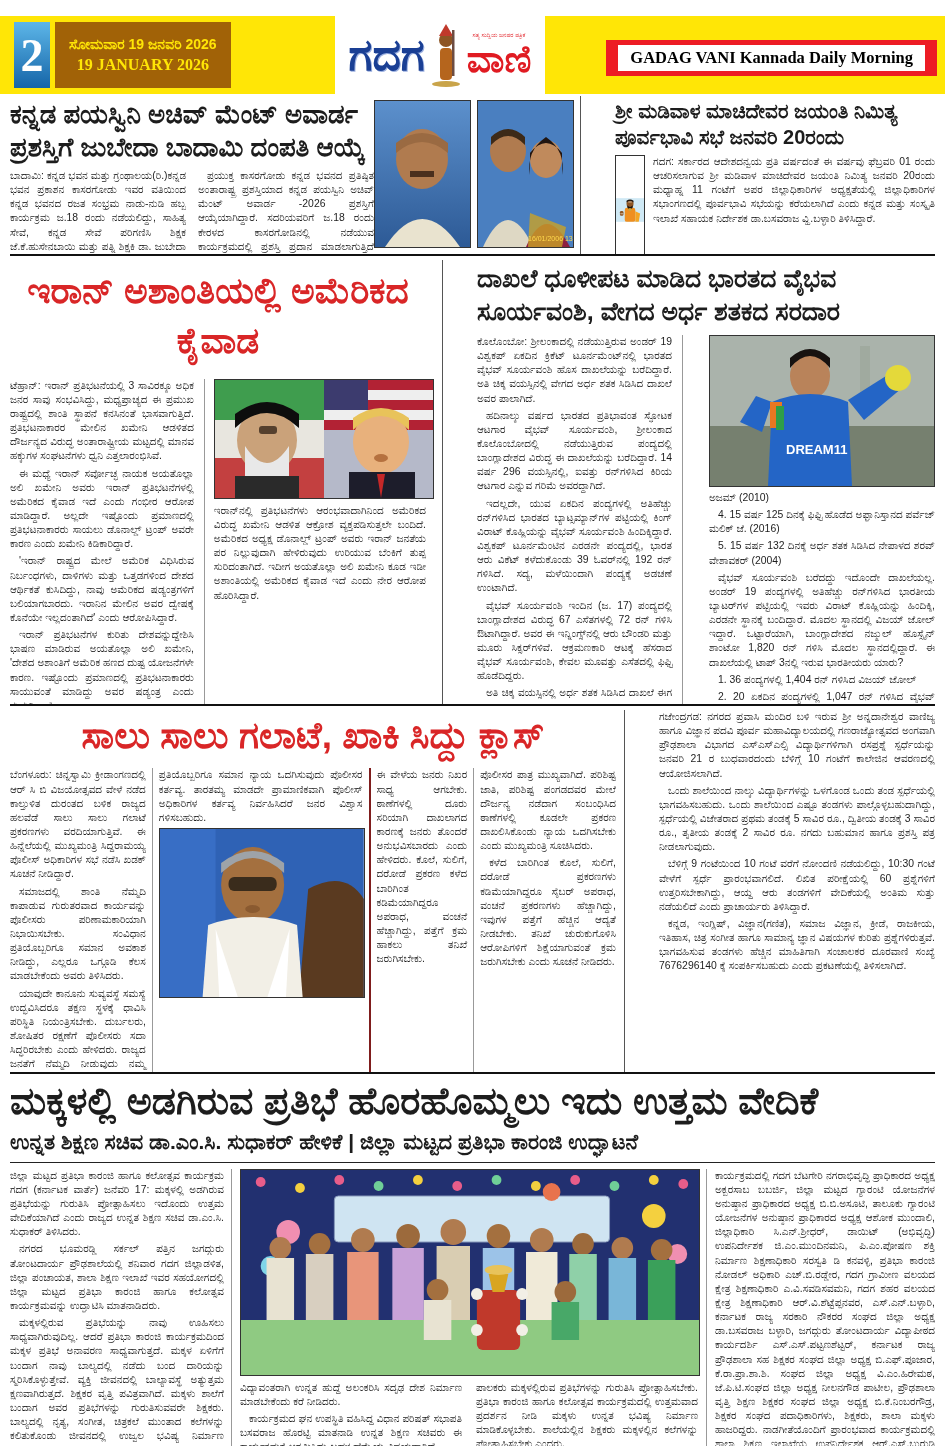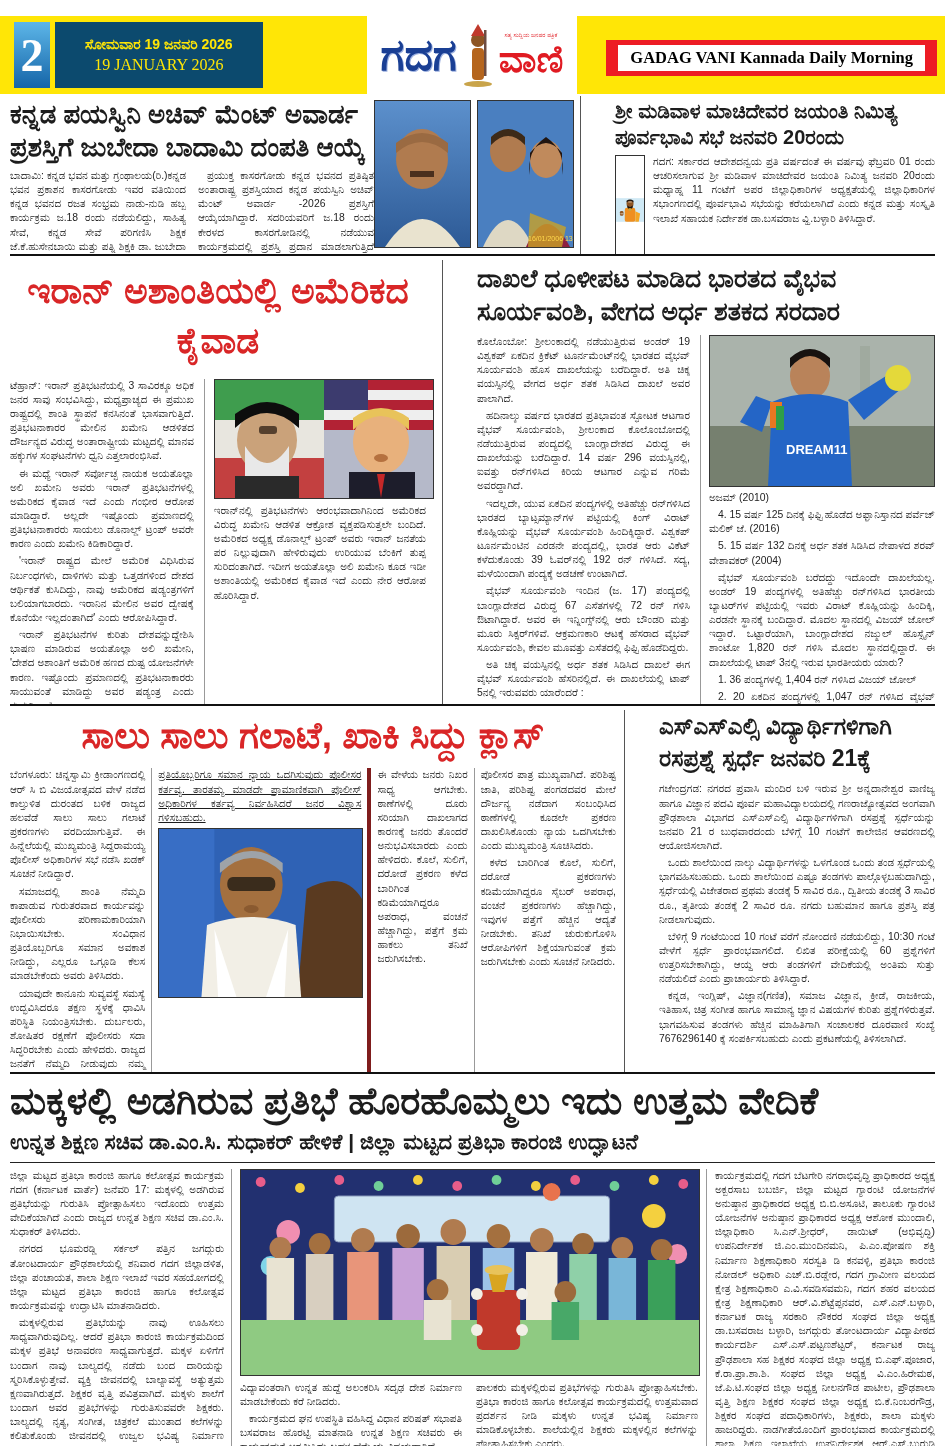--- a/index.html
+++ b/index.html
@@ -5,24 +5,24 @@
   html,body{margin:0;padding:0;background:#ffffff;}
   body{width:945px;height:1446px;overflow:hidden;
        font-family:"Liberation Sans","DejaVu Sans",sans-serif;color:#1d1d1d;}
   .page{width:945px;height:1446px;position:relative;background:#fff;}
   .top-white{height:16px;}
   
   .masthead{height:78px;background:#ffe606;display:flex;align-items:center;position:relative;}
   .page-num{width:36px;height:66px;margin-left:14px;background:linear-gradient(180deg,#5db6e8,#1565a8);
             color:#fff;font-family:"Liberation Serif",serif;font-size:46px;font-weight:700;
             display:flex;align-items:center;justify-content:center;}
-  .date-box{margin-left:5px;background:#0c4a6e;height:58px;padding:4px 30px;display:flex;
+  .date-box{margin-left:5px;background:#a16207;height:58px;padding:4px 14px;display:flex;
             flex-direction:column;justify-content:center;text-align:center;}
   .date-kn{color:#ffe606;font-weight:700;font-size:14px;}
-  .date-en{color:#ffe606;font-weight:400;font-size:16px;font-family:"Liberation Serif",serif;margin-top:3px;}
+  .date-en{color:#ffe606;font-weight:700;font-size:16px;font-family:"Liberation Serif",serif;margin-top:3px;}
   .logo{background:#fff;height:78px;margin-left:104px;padding:2px 14px;display:flex;align-items:center;gap:4px;}
   .logo-gadaga{color:#1a3f94;font-size:44px;font-weight:700;
                text-shadow:1px 1px 0 #9db1e0;}
   .logo-right{display:flex;flex-direction:column;align-items:center;line-height:1;}
   .logo-tagline{color:#e01b22;font-size:6px;white-space:nowrap;margin-bottom:2px;}
   .logo-vani{color:#e01b22;font-size:38px;font-weight:700;}
   .right-band{position:absolute;right:8px;top:24px;background:#ed1c24;padding:5px 12px;}
   .right-strip{background:#fff;color:#000;font-family:"Liberation Serif",serif;font-weight:700;
                font-size:16.5px;padding:3px 12px;white-space:nowrap;}
   
@@ -46,29 +46,29 @@
   .row2{display:grid;grid-template-columns:1fr 468px;height:444px;padding-top:4px;}
   .art-iran{padding-right:16px;overflow:hidden;}
   .h-iran{color:#d92627;font-size:36px;font-weight:700;text-align:center;line-height:1.4;margin:6px 0 12px 0;}
   .iran-body{display:flex;gap:10px;}
   .iran-c1{width:49%;}
   .iran-c2{width:51%;border-left:1px solid #999;padding-left:9px;}
   .art-cricket{padding-left:10px;overflow:hidden;}
   .h-cricket{font-size:25px;font-weight:700;line-height:1.3;margin:2px 0 8px 0;}
   .cricket-body{display:flex;gap:10px;}
   .cricket-c1{width:49%;}
-  .cricket-c2{width:51%;border-left:1px solid #999;padding-left:8px;}
+  .cricket-c2{width:51%;border-left:1px solid #999;padding-left:26px;}
   
   .row3{display:grid;grid-template-columns:1fr 286px;height:362px;padding-top:4px;}
   .art-siddu{padding-right:8px;overflow:hidden;}
   .h-siddu{color:#d92627;font-size:37px;font-weight:700;text-align:center;line-height:1.2;margin:4px 0 10px 0;}
   .siddu-body{display:flex;}
   .s-col{padding:0 6px;overflow:hidden;}
   .s-c1{width:24%;border-right:1px solid #999;padding-left:0;}
-  .s-c2{width:36%;border-right:4px solid #7f1d1d;text-decoration:underline;}
+  .s-c2{width:36%;border-right:2px solid #7f1d1d;}
   .s-c3{width:16%;border-right:1px solid #999;}
   .s-c4{width:24%;padding-right:0;}
   .siddu-photo{margin:3px 0;}
   .art-quiz{padding-left:10px;overflow:hidden;}
   .h-quiz{font-size:23px;font-weight:700;line-height:1.4;margin:0 0 8px 0;}
   
   .row4{border-bottom:none;height:388px;padding-top:6px;}
   .h-bottom{font-size:38px;font-weight:700;line-height:1.15;margin:0 0 6px 0;}
   .h-sub{font-size:21px;font-weight:700;margin:0 0 6px 0;border-bottom:1.5px solid #222;padding-bottom:8px;}
   .bottom-body{display:grid;grid-template-columns:222px 1fr 228px;column-gap:0;margin-top:4px;height:292px;overflow:hidden;}
@@ -284,21 +284,20 @@
           <div class="s-col s-c3">
               <p>ಈ ವೇಳೆಯ ಜನರು ನಿಖರ ಸಾಧ್ಯ ಆಗಬೇಕು. ಠಾಣೆಗಳಲ್ಲಿ ದೂರು ಸರಿಯಾಗಿ ದಾಖಲಾಗದ ಕಾರಣಕ್ಕೆ ಜನರು ತೊಂದರೆ ಅನುಭವಿಸಬಾರದು ಎಂದು ಹೇಳಿದರು. ಕೊಲೆ, ಸುಲಿಗೆ, ದರೋಡೆ ಪ್ರಕರಣ ಕಳೆದ ಬಾರಿಗಿಂತ ಕಡಿಮೆಯಾಗಿದ್ದರೂ ಅಪರಾಧ, ವಂಚನೆ ಹೆಚ್ಚಾಗಿದ್ದು, ಪತ್ತೆಗೆ ಕ್ರಮ ಹಾಕಲು ತನಿಖೆ ಜರುಗಿಸಬೇಕು.</p>
             </div>
           <div class="s-col s-c4">
               <p>ಪೊಲೀಸರ ಪಾತ್ರ ಮುಖ್ಯವಾಗಿದೆ. ಪರಿಶಿಷ್ಟ ಜಾತಿ, ಪರಿಶಿಷ್ಟ ಪಂಗಡದವರ ಮೇಲೆ ದೌರ್ಜನ್ಯ ನಡೆದಾಗ ಸಂಬಂಧಿಸಿದ ಠಾಣೆಗಳಲ್ಲಿ ಕೂಡಲೇ ಪ್ರಕರಣ ದಾಖಲಿಸಿಕೊಂಡು ನ್ಯಾಯ ಒದಗಿಸಬೇಕು ಎಂದು ಮುಖ್ಯಮಂತ್ರಿ ಸೂಚಿಸಿದರು.</p>
               <p>ಕಳೆದ ಬಾರಿಗಿಂತ ಕೊಲೆ, ಸುಲಿಗೆ, ದರೋಡೆ ಪ್ರಕರಣಗಳು ಕಡಿಮೆಯಾಗಿದ್ದರೂ ಸೈಬರ್ ಅಪರಾಧ, ವಂಚನೆ ಪ್ರಕರಣಗಳು ಹೆಚ್ಚಾಗಿದ್ದು, ಇವುಗಳ ಪತ್ತೆಗೆ ಹೆಚ್ಚಿನ ಆದ್ಯತೆ ನೀಡಬೇಕು. ತನಿಖೆ ಚುರುಕುಗೊಳಿಸಿ ಆರೋಪಿಗಳಿಗೆ ಶಿಕ್ಷೆಯಾಗುವಂತೆ ಕ್ರಮ ಜರುಗಿಸಬೇಕು ಎಂದು ಸೂಚನೆ ನೀಡಿದರು.</p>
             </div>
         </div>
       </div>
       <div class="art-quiz">
-        <div class="h-quiz">ಎಸ್ಎಸ್ಎಲ್ಸಿ ವಿದ್ಯಾರ್ಥಿಗಳಿಗಾಗಿ ರಸಪ್ರಶ್ನೆ ಸ್ಪರ್ಧೆ ಜನವರಿ 21ಕ್ಕೆ</div>
         <div class="body-txt">
             <p>ಗಜೇಂದ್ರಗಡ: ನಗರದ ಪ್ರವಾಸಿ ಮಂದಿರ ಬಳಿ ಇರುವ ಶ್ರೀ ಅನ್ನದಾನೇಶ್ವರ ವಾಣಿಜ್ಯ ಹಾಗೂ ವಿಜ್ಞಾನ ಪದವಿ ಪೂರ್ವ ಮಹಾವಿದ್ಯಾಲಯದಲ್ಲಿ ಗಣರಾಜ್ಯೋತ್ಸವದ ಅಂಗವಾಗಿ ಪ್ರೌಢಶಾಲಾ ವಿಭಾಗದ ಎಸ್ಎಸ್ಎಲ್ಸಿ ವಿದ್ಯಾರ್ಥಿಗಳಿಗಾಗಿ ರಸಪ್ರಶ್ನೆ ಸ್ಪರ್ಧೆಯನ್ನು ಜನವರಿ 21 ರ ಬುಧವಾರದಂದು ಬೆಳಿಗ್ಗೆ 10 ಗಂಟೆಗೆ ಕಾಲೇಜಿನ ಆವರಣದಲ್ಲಿ ಆಯೋಜಿಸಲಾಗಿದೆ.</p>
             <p>ಒಂದು ಶಾಲೆಯಿಂದ ನಾಲ್ಕು ವಿದ್ಯಾರ್ಥಿಗಳನ್ನು ಒಳಗೊಂಡ ಒಂದು ತಂಡ ಸ್ಪರ್ಧೆಯಲ್ಲಿ ಭಾಗವಹಿಸಬಹುದು. ಒಂದು ಶಾಲೆಯಿಂದ ಎಷ್ಟೂ ತಂಡಗಳು ಪಾಲ್ಗೊಳ್ಳಬಹುದಾಗಿದ್ದು, ಸ್ಪರ್ಧೆಯಲ್ಲಿ ವಿಜೇತರಾದ ಪ್ರಥಮ ತಂಡಕ್ಕೆ 5 ಸಾವಿರ ರೂ., ದ್ವಿತೀಯ ತಂಡಕ್ಕೆ 3 ಸಾವಿರ ರೂ., ತೃತೀಯ ತಂಡಕ್ಕೆ 2 ಸಾವಿರ ರೂ. ನಗದು ಬಹುಮಾನ ಹಾಗೂ ಪ್ರಶಸ್ತಿ ಪತ್ರ ನೀಡಲಾಗುವುದು.</p>
             <p>ಬೆಳಿಗ್ಗೆ 9 ಗಂಟೆಯಿಂದ 10 ಗಂಟೆ ವರೆಗೆ ನೋಂದಣಿ ನಡೆಯಲಿದ್ದು, 10:30 ಗಂಟೆ ವೇಳೆಗೆ ಸ್ಪರ್ಧೆ ಪ್ರಾರಂಭವಾಗಲಿದೆ. ಲಿಖಿತ ಪರೀಕ್ಷೆಯಲ್ಲಿ 60 ಪ್ರಶ್ನೆಗಳಿಗೆ ಉತ್ತರಿಸಬೇಕಾಗಿದ್ದು, ಆಯ್ದ ಆರು ತಂಡಗಳಿಗೆ ವೇದಿಕೆಯಲ್ಲಿ ಅಂತಿಮ ಸುತ್ತು ನಡೆಯಲಿದೆ ಎಂದು ಪ್ರಾಚಾರ್ಯರು ತಿಳಿಸಿದ್ದಾರೆ.</p>
             <p>ಕನ್ನಡ, ಇಂಗ್ಲಿಷ್, ವಿಜ್ಞಾನ(ಗಣಿತ), ಸಮಾಜ ವಿಜ್ಞಾನ, ಕ್ರೀಡೆ, ರಾಜಕೀಯ, ಇತಿಹಾಸ, ಚಿತ್ರ ಸಂಗೀತ ಹಾಗೂ ಸಾಮಾನ್ಯ ಜ್ಞಾನ ವಿಷಯಗಳ ಕುರಿತು ಪ್ರಶ್ನೆಗಳಿರುತ್ತವೆ. ಭಾಗವಹಿಸುವ ತಂಡಗಳು ಹೆಚ್ಚಿನ ಮಾಹಿತಿಗಾಗಿ ಸಂಚಾಲಕರ ದೂರವಾಣಿ ಸಂಖ್ಯೆ 7676296140 ಕ್ಕೆ ಸಂಪರ್ಕಿಸಬಹುದು ಎಂದು ಪ್ರಕಟಣೆಯಲ್ಲಿ ತಿಳಿಸಲಾಗಿದೆ.</p>
           </div>
       </div>
     </div>
 
     <div class="row row4">

